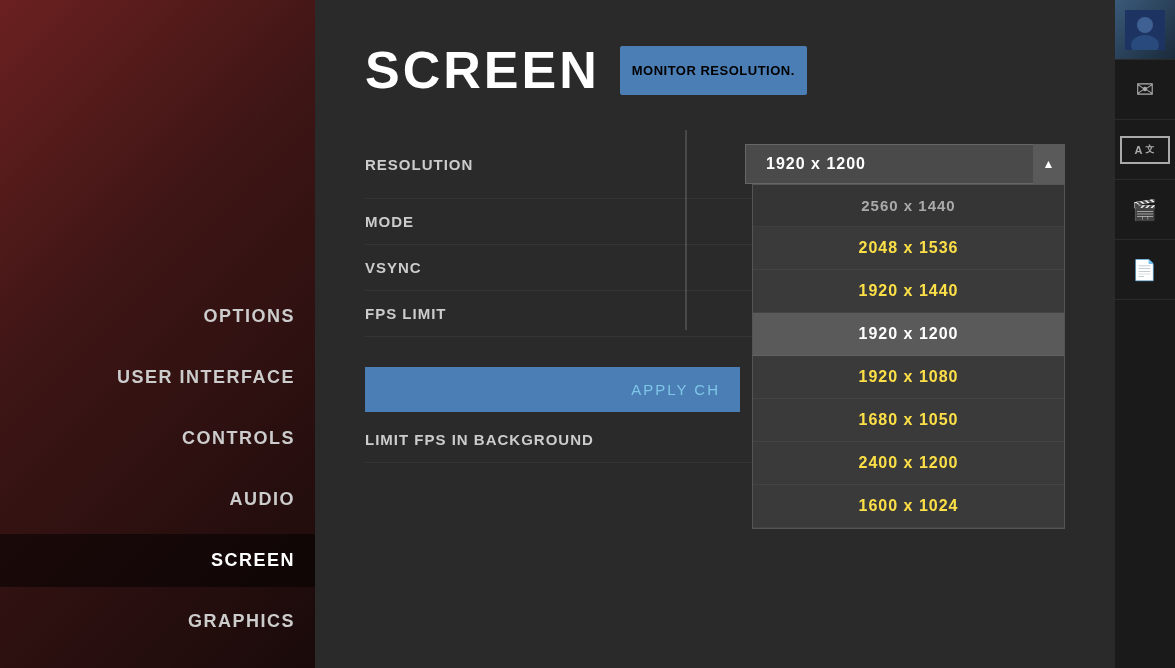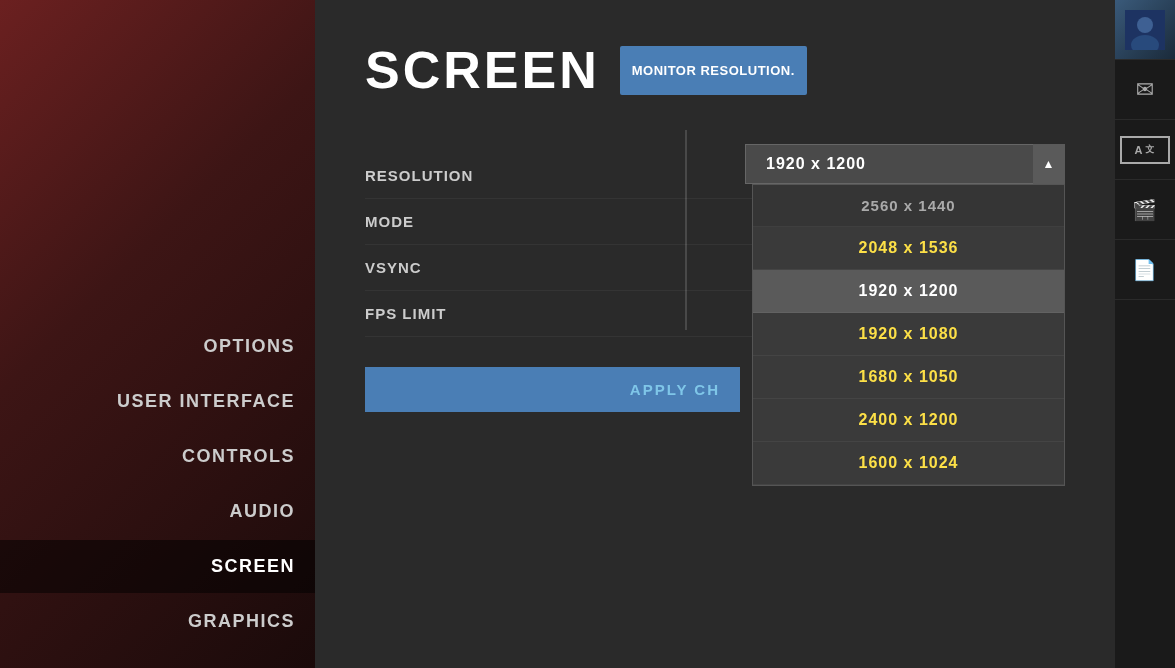--- a/index.html
+++ b/index.html
@@ -21,21 +21,21 @@
       flex-direction: column;
       justify-content: flex-end;
       padding-bottom: 20px;
       position: relative;
       flex-shrink: 0;
     }
 
     .sidebar-nav {
       display: flex;
       flex-direction: column;
-      gap: 2px;
+      gap: 8px;
     }
 
     .sidebar-item {
       padding: 16px 20px;
       text-align: right;
       cursor: pointer;
       color: #ccc;
       font-size: 18px;
       font-weight: bold;
       letter-spacing: 1.5px;
@@ -64,21 +64,21 @@
       letter-spacing: 3px;
       text-transform: uppercase;
       margin-bottom: 30px;
       display: flex;
       align-items: center;
       gap: 20px;
     }
 
     .tooltip-badge {
       background: #4a7eb5;
-      color: #ffffff;
+      color: #000000;
       font-size: 13px;
       font-weight: bold;
       padding: 17px 12px;
       border-radius: 2px;
       letter-spacing: 0.5px;
     }
 
     .settings-rows {
       display: flex;
       flex-direction: column;
@@ -199,21 +199,21 @@
       position: absolute;
       left: 370px;
       top: 130px;
     }
 
     
     .apply-button {
       background: #4a7eb5;
       color: #7fc6e8;
       font-size: 15px;
-      font-weight: bold;
+      font-weight: normal;
       letter-spacing: 2px;
       text-transform: uppercase;
       padding: 14px 20px;
       margin-top: 20px;
       cursor: pointer;
       border: none;
       text-align: right;
       width: 375px;
     }
 
@@ -299,31 +299,32 @@
 </div>
 
 <div class="main-content">
   <div class="page-title">
     <span>SCREEN</span>
     <span class="tooltip-badge">Monitor resolution.</span>
   </div>
 
   <div class="settings-rows">
 
-    <div class="setting-row" style="position:relative; align-items: flex-end;">
+    <div class="setting-row" style="position:relative; align-items: center;">
       <div class="setting-label">RESOLUTION</div>
       <div class="setting-control">
         <div class="resolution-select-container">
           <div class="resolution-select-display">
             <span>1920 x 1200</span>
             <span class="arrow">▲</span>
           </div>
           <div class="dropdown-list">
             <div class="dropdown-item partial">2560 x 1440</div>
             <div class="dropdown-item">2048 x 1536</div>
+            <div class="dropdown-item">1920 x 1440</div>
             <div class="dropdown-item selected">1920 x 1200</div>
             <div class="dropdown-item">1920 x 1080</div>
             <div class="dropdown-item">1680 x 1050</div>
             <div class="dropdown-item">2400 x 1200</div>
             <div class="dropdown-item">1600 x 1024</div>
           </div>
         </div>
       </div>
     </div>
 
@@ -342,20 +343,24 @@
       <div class="setting-control"></div>
     </div>
   </div>
 
   <div class="vertical-divider"></div>
 
   <div style="margin-top: 10px;">
     <button class="apply-button">APPLY CH</button>
   </div>
 
+  <div class="setting-row" style="margin-top:5px;">
+    <div class="setting-label">LIMIT FPS IN BACKGROUND</div>
+    <div class="setting-control"></div>
+  </div>
 </div>
 
 <div class="right-sidebar">
   <div class="right-icon avatar">
     <div class="avatar-img">
       <svg width="40" height="40" viewBox="0 0 40 40">
         <rect width="40" height="40" fill="#2a4a6a"></rect>
         <circle cx="20" cy="15" r="8" fill="#5a8ab0"></circle>
         <ellipse cx="20" cy="35" rx="14" ry="10" fill="#3a6a90"></ellipse>
         <rect x="0" y="0" width="40" height="40" fill="rgba(0,0,80,0.3)"></rect>

